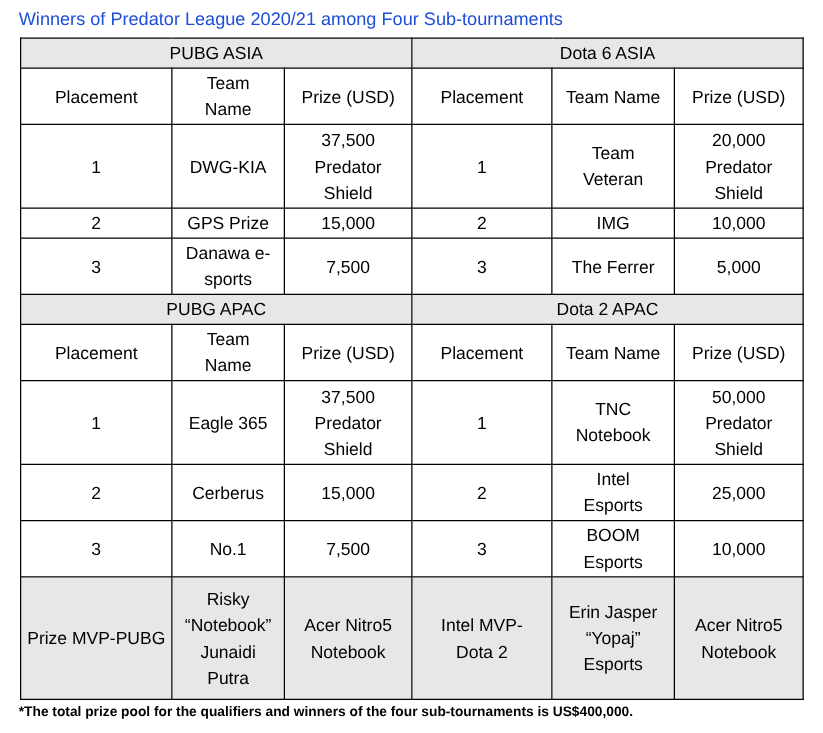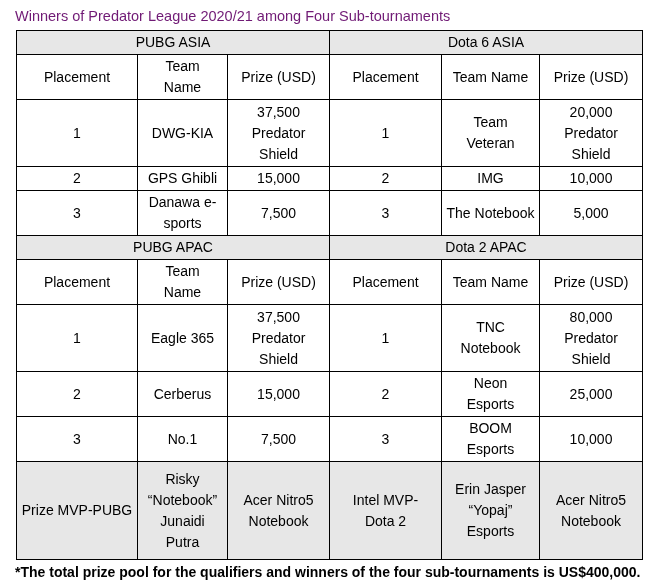--- a/index.html
+++ b/index.html
@@ -3,21 +3,21 @@
 <meta charset="utf-8">
 <style>
   html,body{margin:0;padding:0;}
   body{
     width:658px;height:586px;background:#ffffff;color:#000;
     font-family:"Liberation Sans",sans-serif;
     overflow:hidden;
   }
   .page{padding:6px 15px 0 15px;}
   .title{
-    font-size:14.5px;font-weight:400;margin:2px 0 6px 0;color:#701a75;
+    font-size:14.5px;font-weight:400;margin:2px 0 6px 0;color:#1d4ed8;
   }
   table.winners{
     border-collapse:collapse;table-layout:fixed;width:626px;margin-left:1px;border-radius:25px;
   }
   table.winners td{
     border:1px solid #000;
     text-align:center;vertical-align:middle;
     font-size:14px;line-height:1.5;
     white-space:pre-line;
     padding:1px 2px;
@@ -25,21 +25,21 @@
   }
   .gray{background:var(--header-bg,#e7e7e7);}
   tr.rh22{height:22px;}
   tr.rh43{height:43px;}
   tr.rh67{height:67px;}
   tr.rh23{height:23px;}
   tr.rh45{height:45px;}
   tr.rh24{height:24px;padding-left:20px;}
   tr.rh98{height:98px;}
   .footnote{
-    font-size:14px;font-weight:700;margin:4px 0 0 0;color:#000;
+    font-size:11px;font-weight:700;margin:4px 0 0 0;color:#000;
   }
 </style>
 </head>
 <body>
 
 <main class="page">
   <h1 class="title">Winners of Predator League 2020/21 among Four Sub-tournaments</h1>
 
   <table class="winners">
     <colgroup>
@@ -76,34 +76,34 @@
         <td>1</td>
         <td>Team
 Veteran</td>
         <td>20,000
 Predator
 Shield</td>
       </tr>
 
       <tr class="rh23">
         <td>2</td>
-        <td>GPS Ghibli</td>
+        <td>GPS Prize</td>
         <td>15,000</td>
         <td>2</td>
         <td>IMG</td>
         <td>10,000</td>
       </tr>
 
       <tr class="rh45">
         <td>3</td>
         <td>Danawa e-
 sports</td>
         <td>7,500</td>
         <td>3</td>
-        <td>The Notebook</td>
+        <td>The Ferrer</td>
         <td>5,000</td>
       </tr>
 
       <tr class="rh24">
         <td colspan="3" class="gray">PUBG APAC</td>
         <td colspan="3" class="gray">Dota 2 APAC</td>
       </tr>
 
       <tr class="rh43">
         <td>Placement</td>
@@ -117,31 +117,31 @@
 
       <tr class="rh67">
         <td>1</td>
         <td>Eagle 365</td>
         <td>37,500
 Predator
 Shield</td>
         <td>1</td>
         <td>TNC
 Notebook</td>
-        <td>80,000
+        <td>50,000
 Predator
 Shield</td>
       </tr>
 
       <tr class="rh43">
         <td>2</td>
         <td>Cerberus</td>
         <td>15,000</td>
         <td>2</td>
-        <td>Neon
+        <td>Intel
 Esports</td>
         <td>25,000</td>
       </tr>
 
       <tr class="rh45">
         <td>3</td>
         <td>No.1</td>
         <td>7,500</td>
         <td>3</td>
         <td>BOOM

